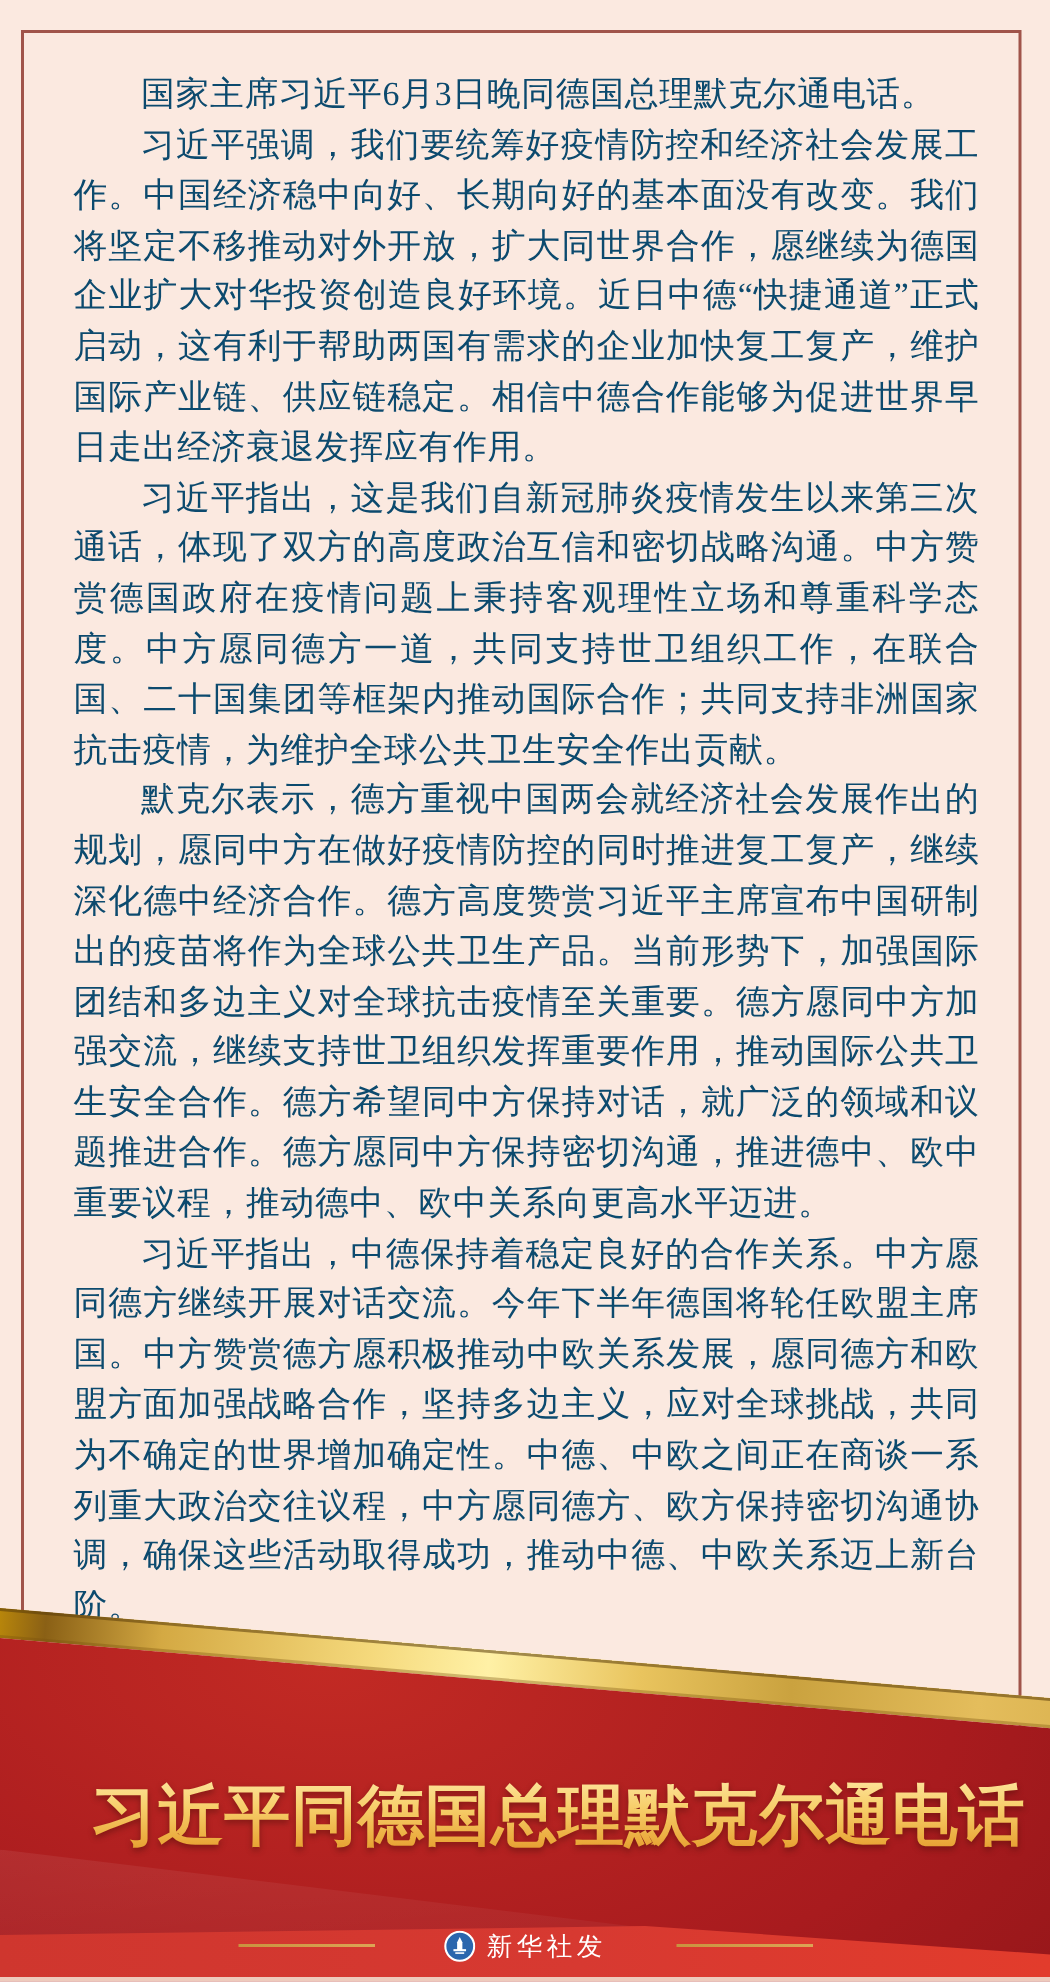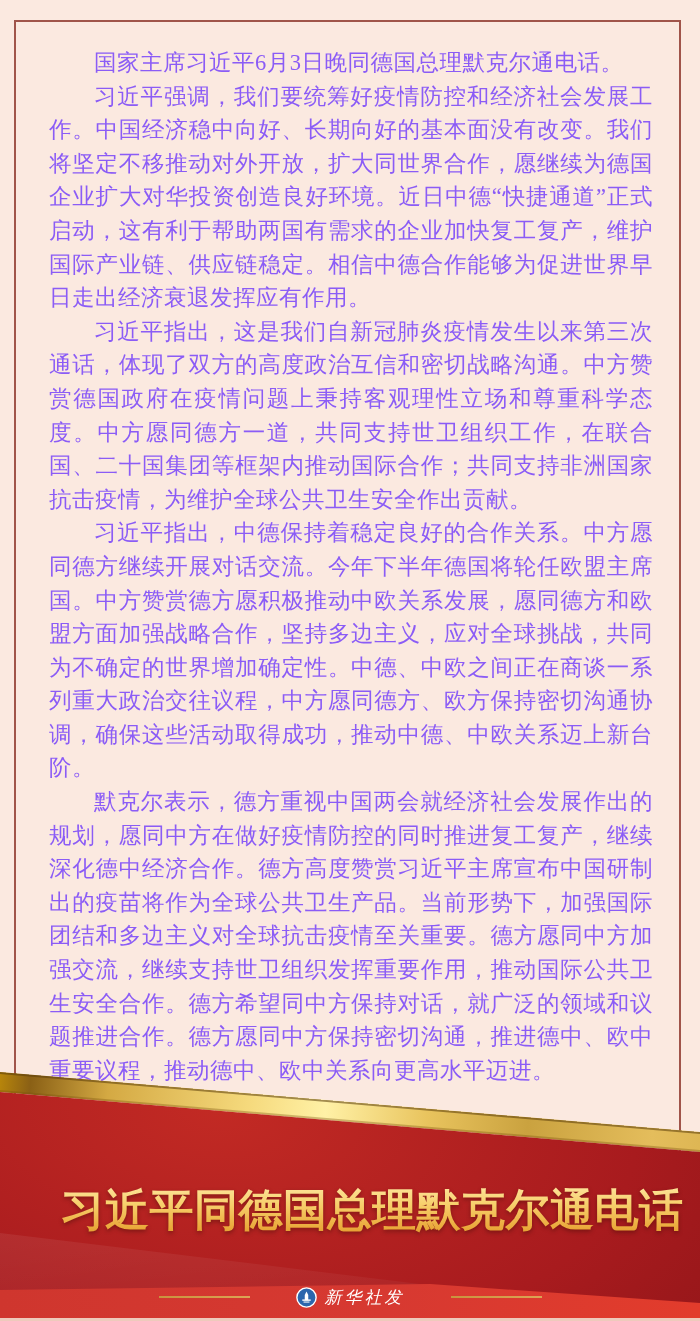--- a/index.html
+++ b/index.html
@@ -14,21 +14,21 @@
   .frame{
     position:absolute;left:14px;top:20px;width:667px;height:1140px;
     border:2px solid #a0544a;
     box-sizing:border-box;
     z-index:1;
   }
   
   .article{
     position:absolute;left:49px;top:46px;width:604px;
     z-index:2;
-    color:#8b5cf6;
+    color:#0c4a6e;
     font-size:22.5px;line-height:33.6px;
     text-align:justify;
     letter-spacing:0.5px;
   }
   .article p{margin:0;text-indent:2em;}
   
   .band-rot{
     position:absolute;left:0;top:1072px;width:780px;height:360px;
     transform:rotate(4.9deg);transform-origin:0 0;
     z-index:5;
@@ -70,21 +70,20 @@
     filter:drop-shadow(0 2px 2px rgba(60,10,5,0.45));
     z-index:8;
     font-family:"Liberation Serif","DejaVu Serif",serif;
     padding-left:22px;
   }
   
   .credit-row{
     position:absolute;left:0;top:1285px;width:700px;height:24px;
     display:flex;align-items:center;justify-content:center;gap:46px;
     z-index:8;
-    font-style:italic;
   }
   .divider{
     width:91px;height:2px;
     background:linear-gradient(90deg,#c9933f,#dca455);
   }
   .credit-center{display:flex;align-items:center;gap:8px;}
   .credit-label{
     color:#ffffff;font-size:17px;letter-spacing:3px;
     font-family:"Liberation Sans","DejaVu Sans",sans-serif;
   }
@@ -94,22 +93,22 @@
 <body>
 
 <div class="poster">
 
   <div class="frame"></div>
 
   <div class="article">
     <p>国家主席习近平6月3日晚同德国总理默克尔通电话。</p>
     <p>习近平强调，我们要统筹好疫情防控和经济社会发展工作。中国经济稳中向好、长期向好的基本面没有改变。我们将坚定不移推动对外开放，扩大同世界合作，愿继续为德国企业扩大对华投资创造良好环境。近日中德“快捷通道”正式启动，这有利于帮助两国有需求的企业加快复工复产，维护国际产业链、供应链稳定。相信中德合作能够为促进世界早日走出经济衰退发挥应有作用。</p>
     <p>习近平指出，这是我们自新冠肺炎疫情发生以来第三次通话，体现了双方的高度政治互信和密切战略沟通。中方赞赏德国政府在疫情问题上秉持客观理性立场和尊重科学态度。中方愿同德方一道，共同支持世卫组织工作，在联合国、二十国集团等框架内推动国际合作；共同支持非洲国家抗击疫情，为维护全球公共卫生安全作出贡献。</p>
+    <p>默克尔表示，德方重视中国两会就经济社会发展作出的规划，愿同中方在做好疫情防控的同时推进复工复产，继续深化德中经济合作。德方高度赞赏习近平主席宣布中国研制出的疫苗将作为全球公共卫生产品。当前形势下，加强国际团结和多边主义对全球抗击疫情至关重要。德方愿同中方加强交流，继续支持世卫组织发挥重要作用，推动国际公共卫生安全合作。德方希望同中方保持对话，就广泛的领域和议题推进合作。德方愿同中方保持密切沟通，推进德中、欧中重要议程，推动德中、欧中关系向更高水平迈进。</p>
     <p>习近平指出，中德保持着稳定良好的合作关系。中方愿同德方继续开展对话交流。今年下半年德国将轮任欧盟主席国。中方赞赏德方愿积极推动中欧关系发展，愿同德方和欧盟方面加强战略合作，坚持多边主义，应对全球挑战，共同为不确定的世界增加确定性。中德、中欧之间正在商谈一系列重大政治交往议程，中方愿同德方、欧方保持密切沟通协调，确保这些活动取得成功，推动中德、中欧关系迈上新台阶。</p>
-    <p>默克尔表示，德方重视中国两会就经济社会发展作出的规划，愿同中方在做好疫情防控的同时推进复工复产，继续深化德中经济合作。德方高度赞赏习近平主席宣布中国研制出的疫苗将作为全球公共卫生产品。当前形势下，加强国际团结和多边主义对全球抗击疫情至关重要。德方愿同中方加强交流，继续支持世卫组织发挥重要作用，推动国际公共卫生安全合作。德方希望同中方保持对话，就广泛的领域和议题推进合作。德方愿同中方保持密切沟通，推进德中、欧中重要议程，推动德中、欧中关系向更高水平迈进。</p>
   </div>
 
   <div class="band-rot">
     <div class="gold-ribbon"></div>
     <div class="red-band"></div>
   </div>
   <div class="soft-wedge"></div>
   <div class="bright-wedge"></div>
   <div class="bottom-strip"></div>
 

